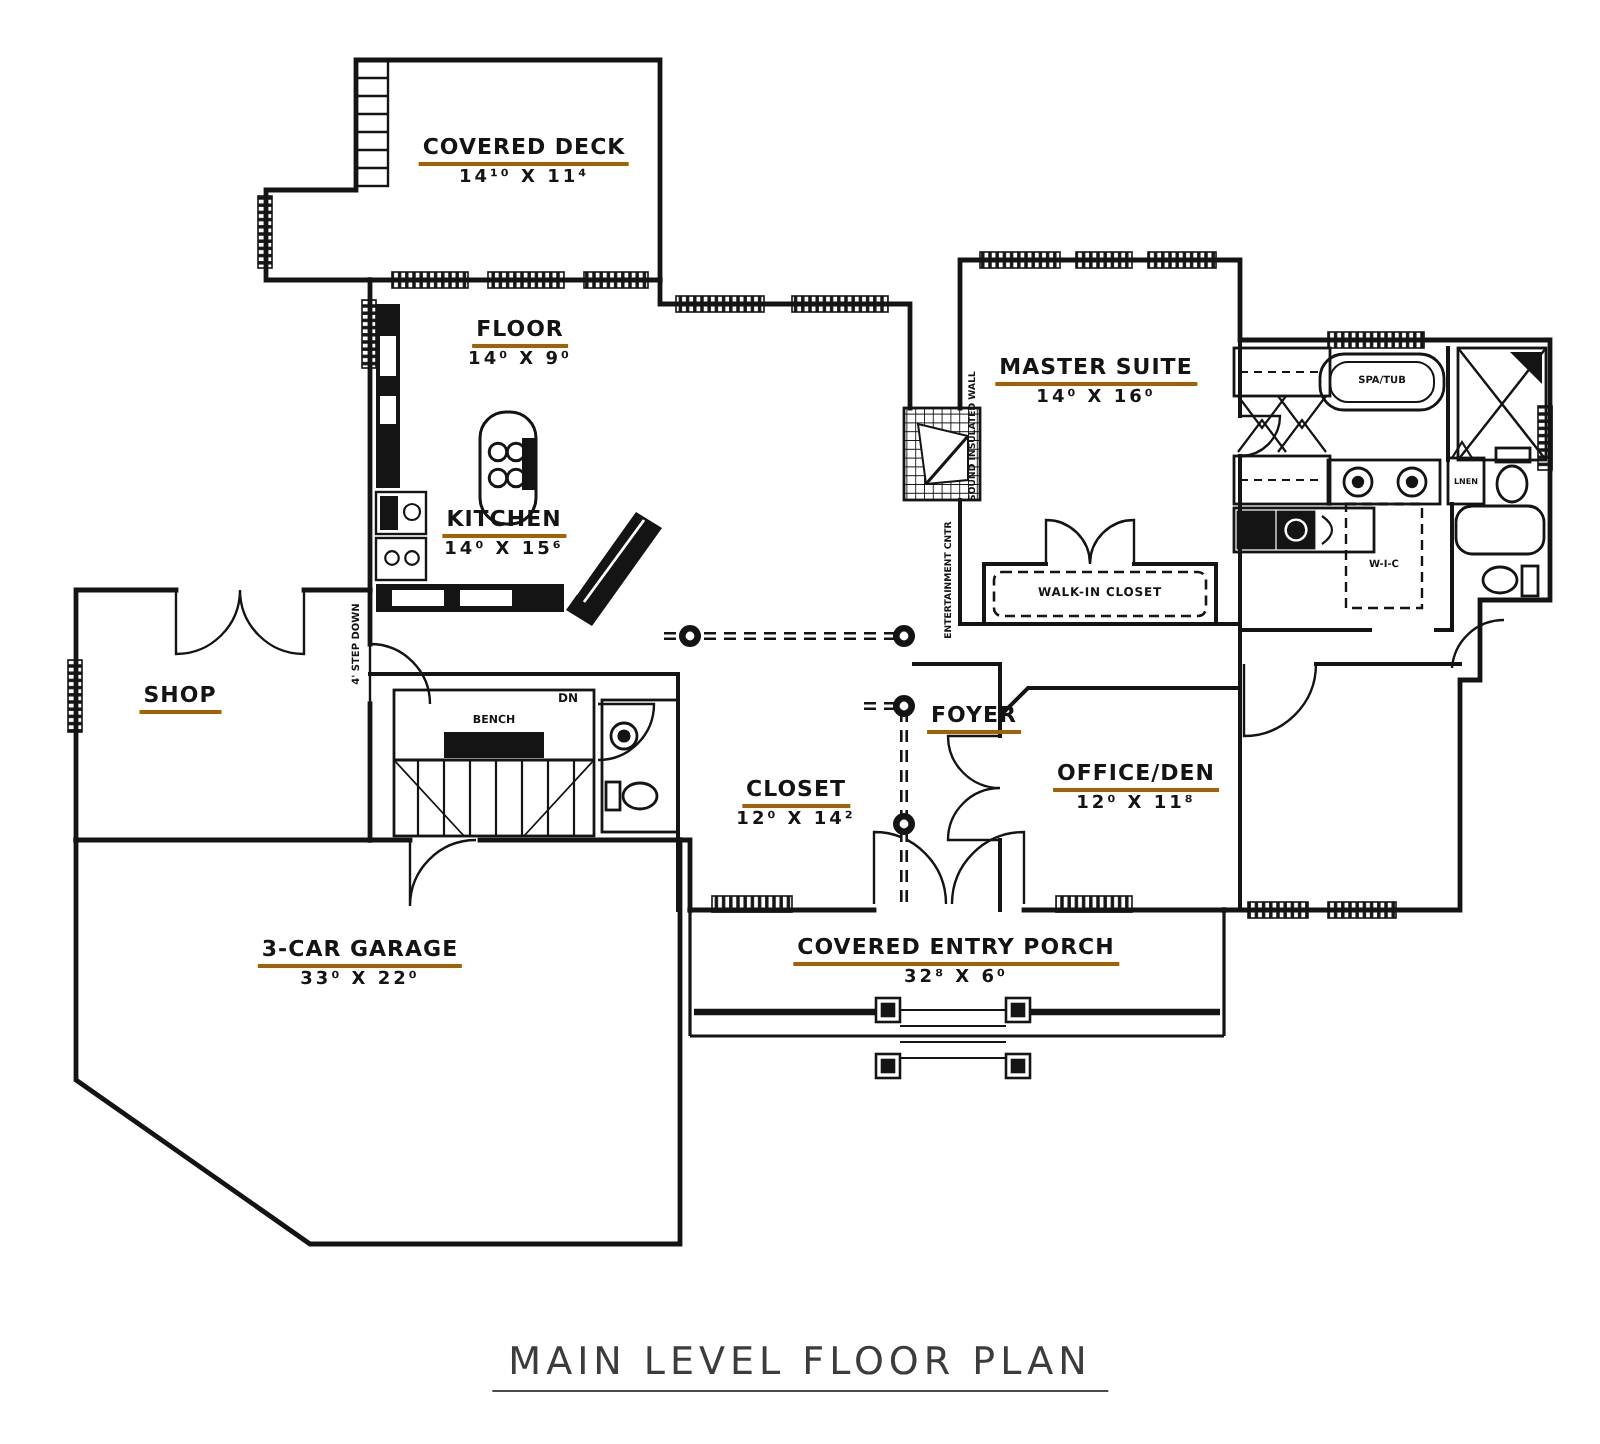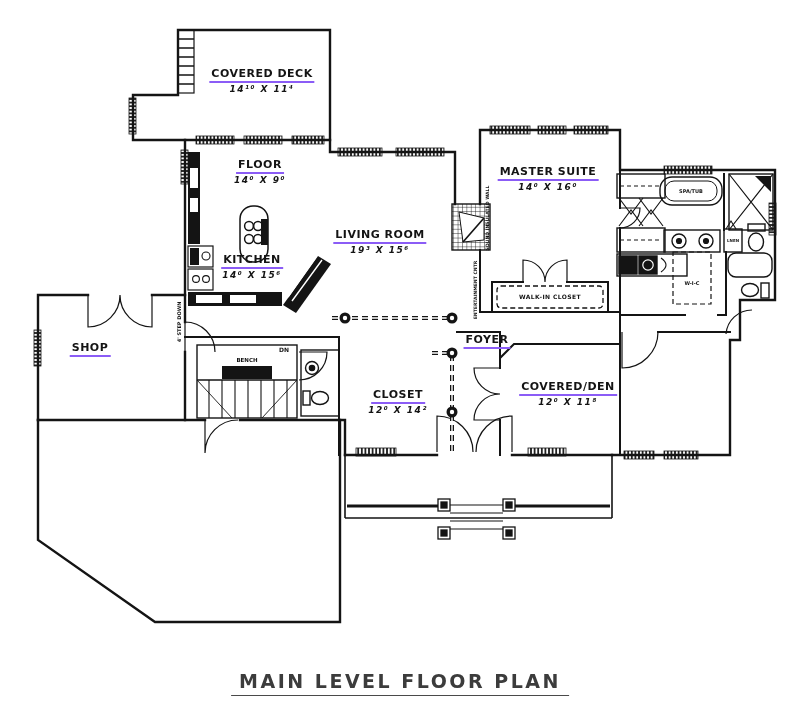--- a/index.html
+++ b/index.html
@@ -1,26 +1,26 @@
 <!DOCTYPE html>
 <html><head>
 <meta charset="utf-8">
 <style>
   html,body{margin:0;padding:0;background:#fff;}
   .sheet{position:relative;width:800px;height:722px;background:#fff;overflow:hidden;
          font-family:"DejaVu Sans",sans-serif;color:#141414;}
   .sheet svg{position:absolute;left:0;top:0;}
   .lbl{position:absolute;transform:translateX(-50%);text-align:center;white-space:nowrap;}
   .room-name{display:inline-block;font-weight:bold;font-size:11px;letter-spacing:.5px;
-             border-bottom:2px solid #8b5cf6;padding:0 2px 0;line-height:1.15;}
-  .room-dims{font-weight:bold;font-size:9px;letter-spacing:1.5px;margin-top:1px;font-style:italic;}
+             border-bottom:2px solid #a16207;padding:0 2px 0;line-height:1.15;}
+  .room-dims{font-weight:bold;font-size:9px;letter-spacing:1.5px;margin-top:1px;}
   .tiny{position:absolute;transform:translate(-50%,-50%);font-weight:bold;white-space:nowrap;line-height:1;}
   .vert{transform:translate(-50%,-50%) rotate(-90deg);}
   .plan-title{position:absolute;transform:translateX(-50%);white-space:nowrap;
-              font-size:19px;letter-spacing:2.5px;color:#3c3c3c;font-weight:700;
+              font-size:19px;letter-spacing:2.5px;color:#3c3c3c;font-weight:400;
               border-bottom:1.6px solid #4a4a4a;padding:0 8px 3px;}
 </style>
 </head>
 <body>
 
 <div class="sheet">
 
 <svg width="800" height="722" viewBox="0 0 800 722">
   <defs>
     <pattern id="hatchV" width="3.6" height="9" patternUnits="userSpaceOnUse">
@@ -245,45 +245,49 @@
 </svg>
 
   <div class="lbl" style="left:262px;top:62px">
     <span class="room-name">COVERED DECK</span>
     <div class="room-dims">14¹⁰ X 11⁴</div>
   </div>
   <div class="lbl" style="left:260px;top:153px">
     <span class="room-name">FLOOR</span>
     <div class="room-dims">14⁰ X 9⁰</div>
   </div>
-  <div class="lbl" style="left:380px;top:223px">
-    <span class="room-name">LIVING ROOM</span>
-    <div class="room-dims">19³ X 15⁶</div>
-  </div>
   <div class="lbl" style="left:252px;top:248px">
     <span class="room-name">KITCHEN</span>
     <div class="room-dims">14⁰ X 15⁶</div>
   </div>
-  <div class="lbl" style="left:548px;top:160px">
+  <div class="lbl" style="left:548px;top:172px">
     <span class="room-name">MASTER SUITE</span>
     <div class="room-dims">14⁰ X 16⁰</div>
   </div>
   <div class="lbl" style="left:90px;top:336px">
     <span class="room-name">SHOP</span>
   </div>
   <div class="lbl" style="left:398px;top:383px">
     <span class="room-name">CLOSET</span>
     <div class="room-dims">12⁰ X 14²</div>
   </div>
-  <div class="lbl" style="left:487px;top:328px">
+  <div class="lbl" style="left:487px;top:346px">
     <span class="room-name">FOYER</span>
   </div>
   <div class="lbl" style="left:568px;top:375px">
-    <span class="room-name">COVERED/DEN</span>
+    <span class="room-name">OFFICE/DEN</span>
     <div class="room-dims">12⁰ X 11⁸</div>
+  </div>
+  <div class="lbl" style="left:180px;top:463px">
+    <span class="room-name">3-CAR GARAGE</span>
+    <div class="room-dims">33⁰ X 22⁰</div>
+  </div>
+  <div class="lbl" style="left:478px;top:462px">
+    <span class="room-name">COVERED ENTRY PORCH</span>
+    <div class="room-dims">32⁸ X 6⁰</div>
   </div>
 
   <div class="tiny" style="left:247px;top:361px;font-size:5.5px">BENCH</div>
   <div class="tiny" style="left:284px;top:350px;font-size:6px">DN</div>
   <div class="tiny" style="left:550px;top:297px;font-size:6px;letter-spacing:.4px">WALK-IN CLOSET</div>
   <div class="tiny" style="left:692px;top:283px;font-size:5px">W-I-C</div>
   <div class="tiny" style="left:691px;top:191px;font-size:5px">SPA/TUB</div>
   <div class="tiny" style="left:733px;top:241px;font-size:4px">LNEN</div>
   <div class="tiny vert" style="left:179px;top:322px;font-size:5px">4' STEP DOWN</div>
   <div class="tiny vert" style="left:488px;top:218px;font-size:4.6px">SOUND INSULATED WALL</div>

